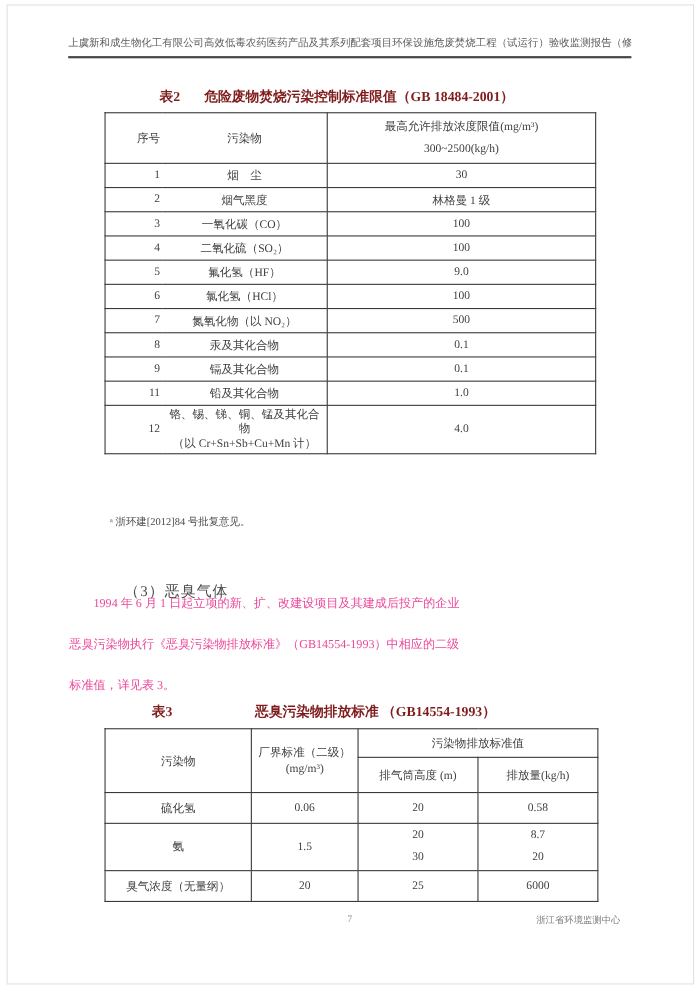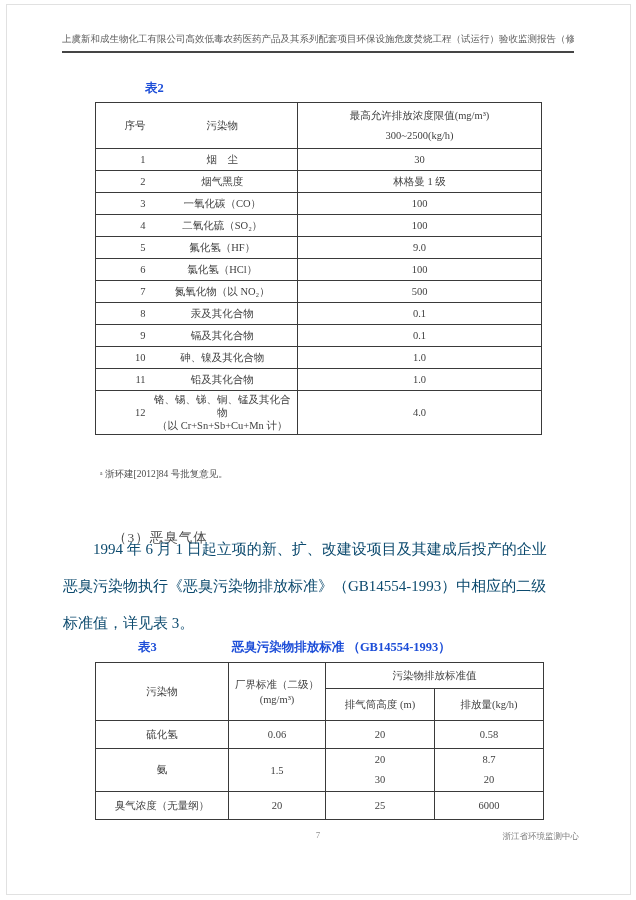--- a/index.html
+++ b/index.html
@@ -19,21 +19,21 @@
     border:1px solid #e1e1e1; pointer-events:none;
   }
   .doc-header {
     position:absolute; left:62px; top:33px; width:512px;
     text-align:center; font-size:9.5px; color:#5d5d5d;
     padding-bottom:5px; border-bottom:2px solid #454545;
     white-space:nowrap; overflow:hidden;
   }
   .caption {
     position:absolute; display:flex; font-weight:bold;
-    font-size:12.5px; color:#1d4ed8; white-space:nowrap;
+    font-size:12.5px; color:#7f1d1d; white-space:nowrap;
   }
   .caption.t2 { top:80px; left:145px; gap:22px; }
   .caption.t3 { top:639px; left:138px; gap:75px; }
 
   table { border-collapse:collapse; table-layout:fixed; background:#fff; }
   table.tbl {
     position:absolute; text-align:center; color:#3f3f3f;
     font-size:10.5px; border:1.5px solid #353535;
   }
   .tbl td, .tbl th { border:1px solid #3a3a3a; font-weight:normal; padding:1px 2px; vertical-align:middle; }
@@ -52,55 +52,56 @@
     position:absolute; left:100px; top:468px;
     font-size:9.5px; color:#4c4c4c;
   }
 
   .sec-heading {
     position:absolute; left:113px; top:504px;
     font-size:13.5px; color:#4a4a4a; letter-spacing:1px;margin-top:25px;
   }
   .para {
     position:absolute; left:63px; top:531px; width:512px;
-    font-size:15px; color:#0c4a6e; line-height:37px;
+    font-size:11px; color:#ec4899; line-height:37px;
   }
   .para .ln1 { text-indent:2em; }
 
   table.tbl3 { left:95px; top:662px; width:449px; }
   .tbl3 .c-p  { width:133px; }
   .tbl3 .c-b  { width:97px; }
   .tbl3 .c-h  { width:134px; }
   .tbl3 .c-r  { width:85px;margin-top:10px; }
   .tbl3 .hr1 { height:26px; }
   .tbl3 .hr2 { height:32px; }
   .tbl3 tr.r  { height:28px; }
   .tbl3 tr.r-tall { height:42px; }
   .tbl3 .stack div { line-height:20px; }
   .tbl3 .hcell div { line-height:15px; }
 
   .footer-page {
     position:absolute; left:0; right:0; top:830px; text-align:center;
     font-size:9px; color:#8f8f8f;
   }
   .footer-org {
-    position:absolute; right:57px; top:831px;
+    position:absolute; right:72px; top:831px;
     font-size:8.5px; color:#7b7b7b; white-space:nowrap;text-align:center;
   }
 </style>
 </head>
 <body>
 
 <div class="page">
   <div class="scan-edge"></div>
 
   <div class="doc-header">上虞新和成生物化工有限公司高效低毒农药医药产品及其系列配套项目环保设施危废焚烧工程（试运行）验收监测报告（修订本）</div>
 
   <div class="caption t2">
     <span>表2</span>
+    <span>危险废物焚烧污染控制标准限值（GB 18484-2001）</span>
   </div>
 
   <table class="tbl tbl2">
     <tbody>
         <tr class="hdr">
       <th class="c-no">序号</th>
       <th class="c-pol">污染物</th>
       <th class="c-lim two-line">
         <div>最高允许排放浓度限值(mg/m³)</div>
         <div>300~2500(kg/h)</div>
@@ -143,25 +144,20 @@
     </tr>
     <tr class="r">
       <td class="c-no">8</td>
       <td class="c-pol">汞及其化合物</td>
       <td class="c-lim">0.1</td>
     </tr>
     <tr class="r">
       <td class="c-no">9</td>
       <td class="c-pol">镉及其化合物</td>
       <td class="c-lim">0.1</td>
-    </tr>
-    <tr class="r">
-      <td class="c-no">10</td>
-      <td class="c-pol">砷、镍及其化合物</td>
-      <td class="c-lim">1.0</td>
     </tr>
     <tr class="r">
       <td class="c-no">11</td>
       <td class="c-pol">铅及其化合物</td>
       <td class="c-lim">1.0</td>
     </tr>
     <tr class="r-tall">
       <td class="c-no">12</td>
       <td class="c-pol two-line">
         <div>铬、锡、锑、铜、锰及其化合物</div>

